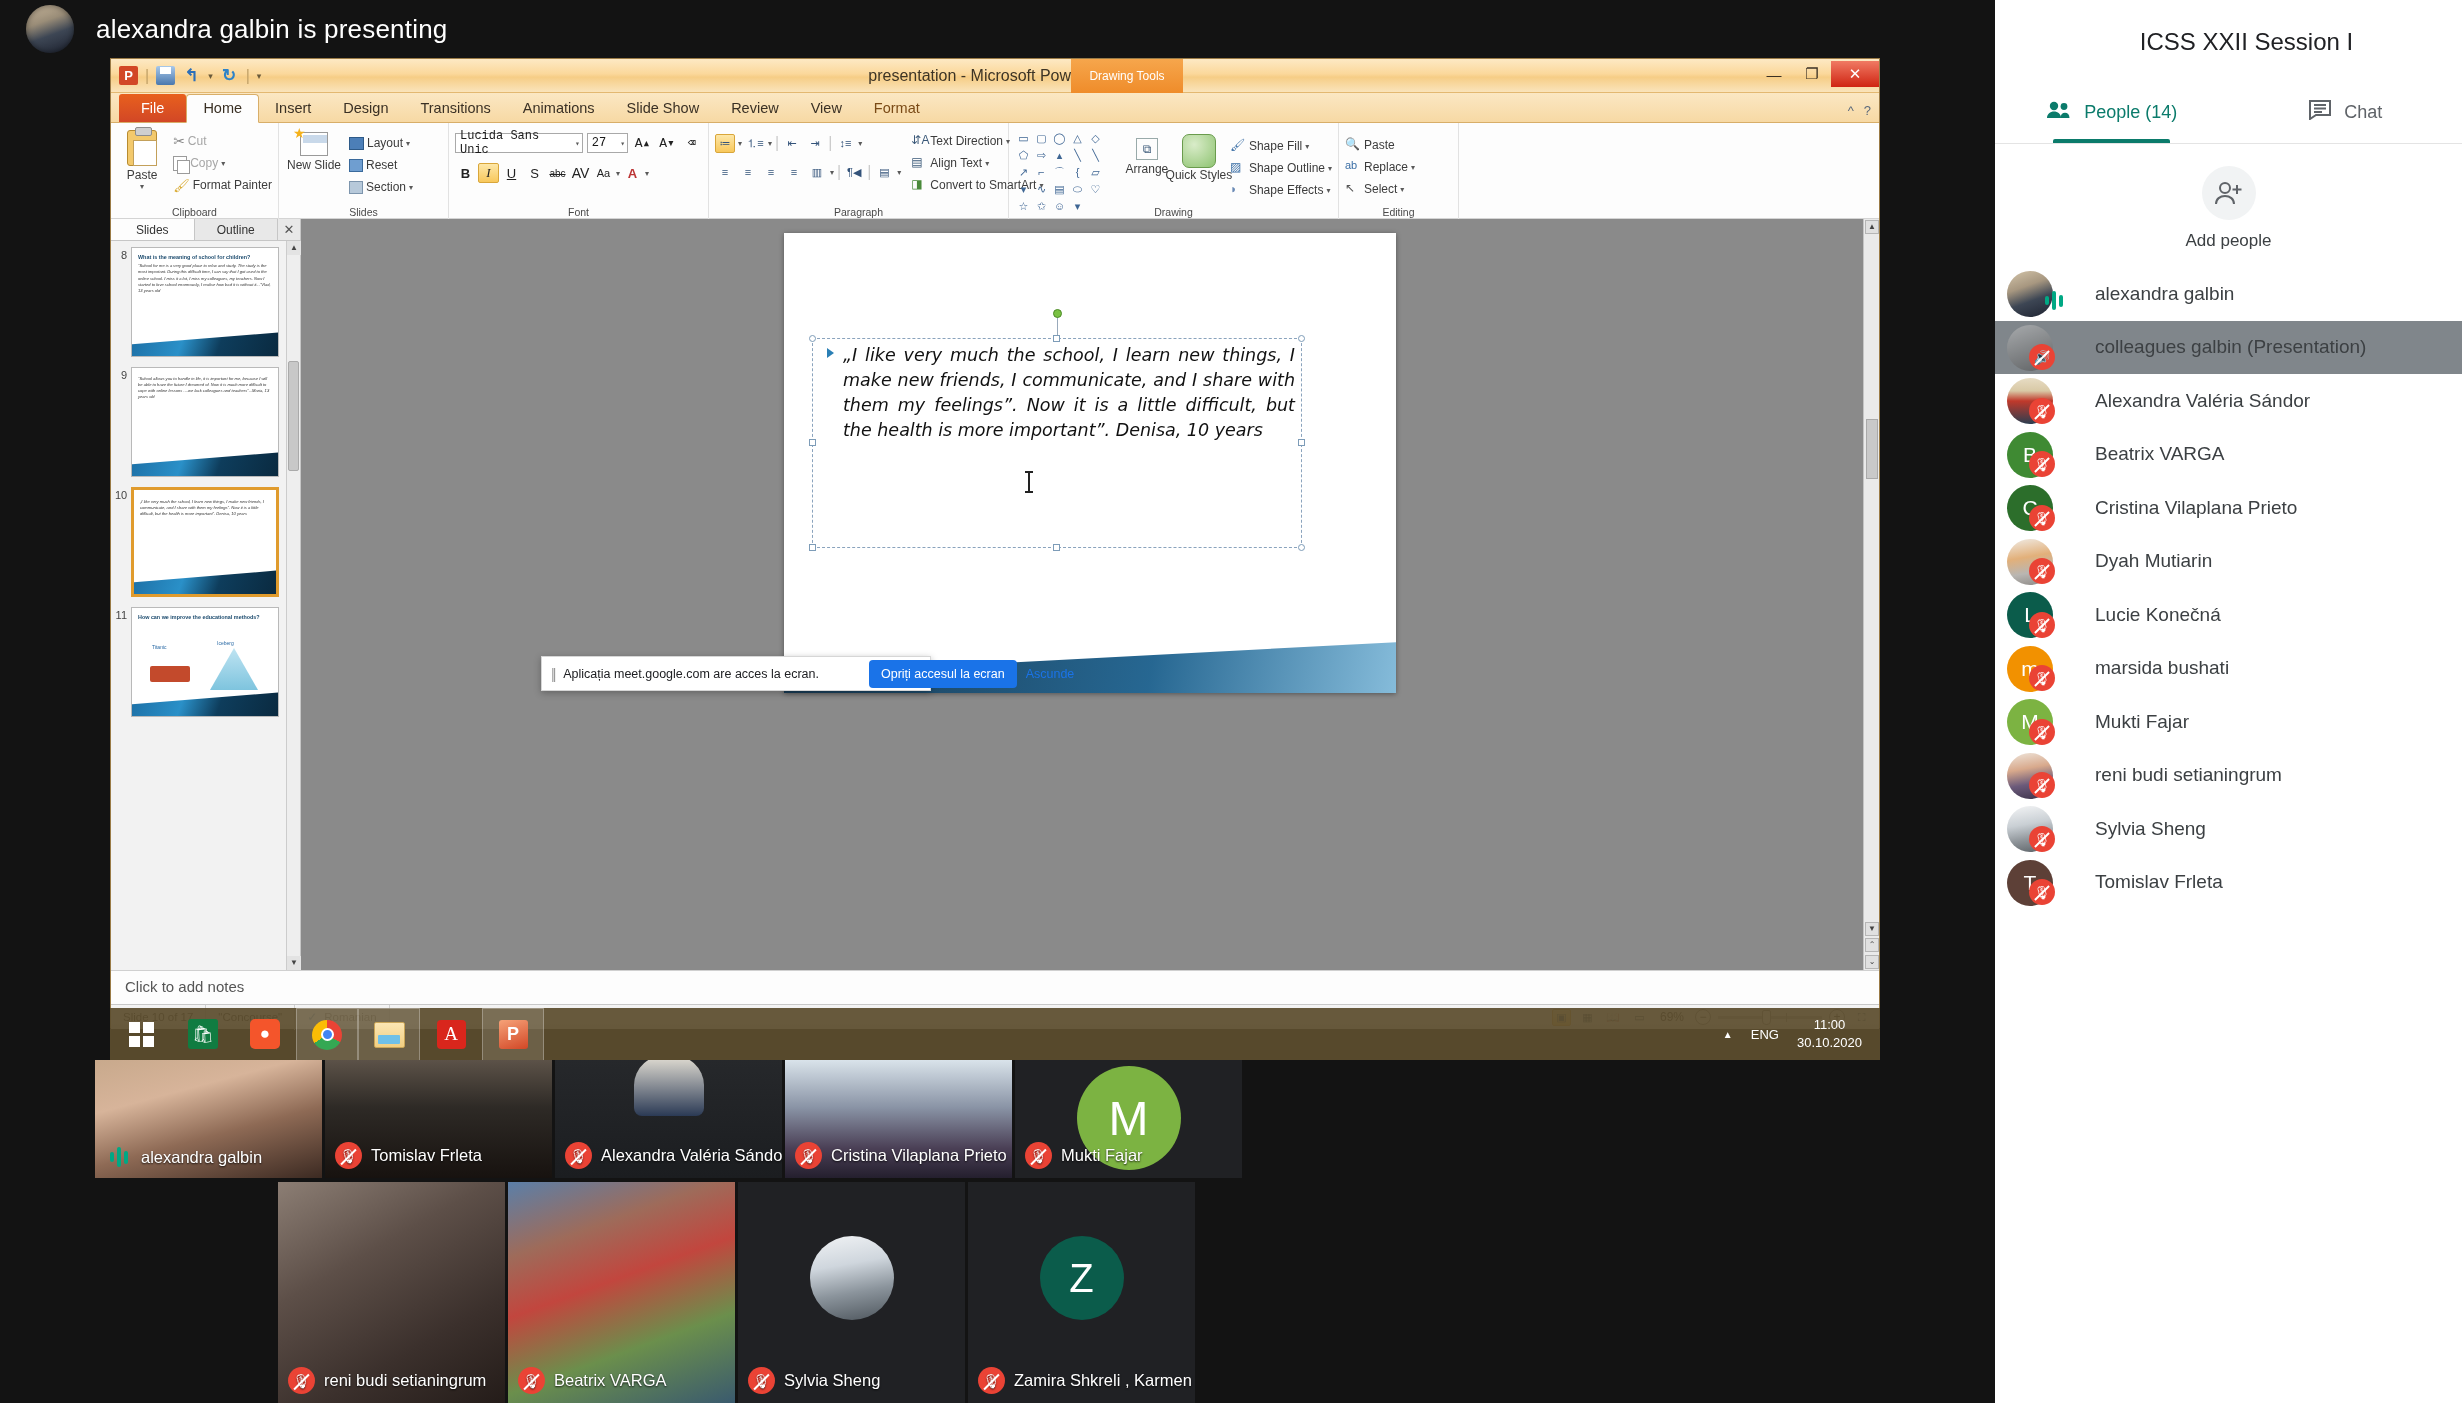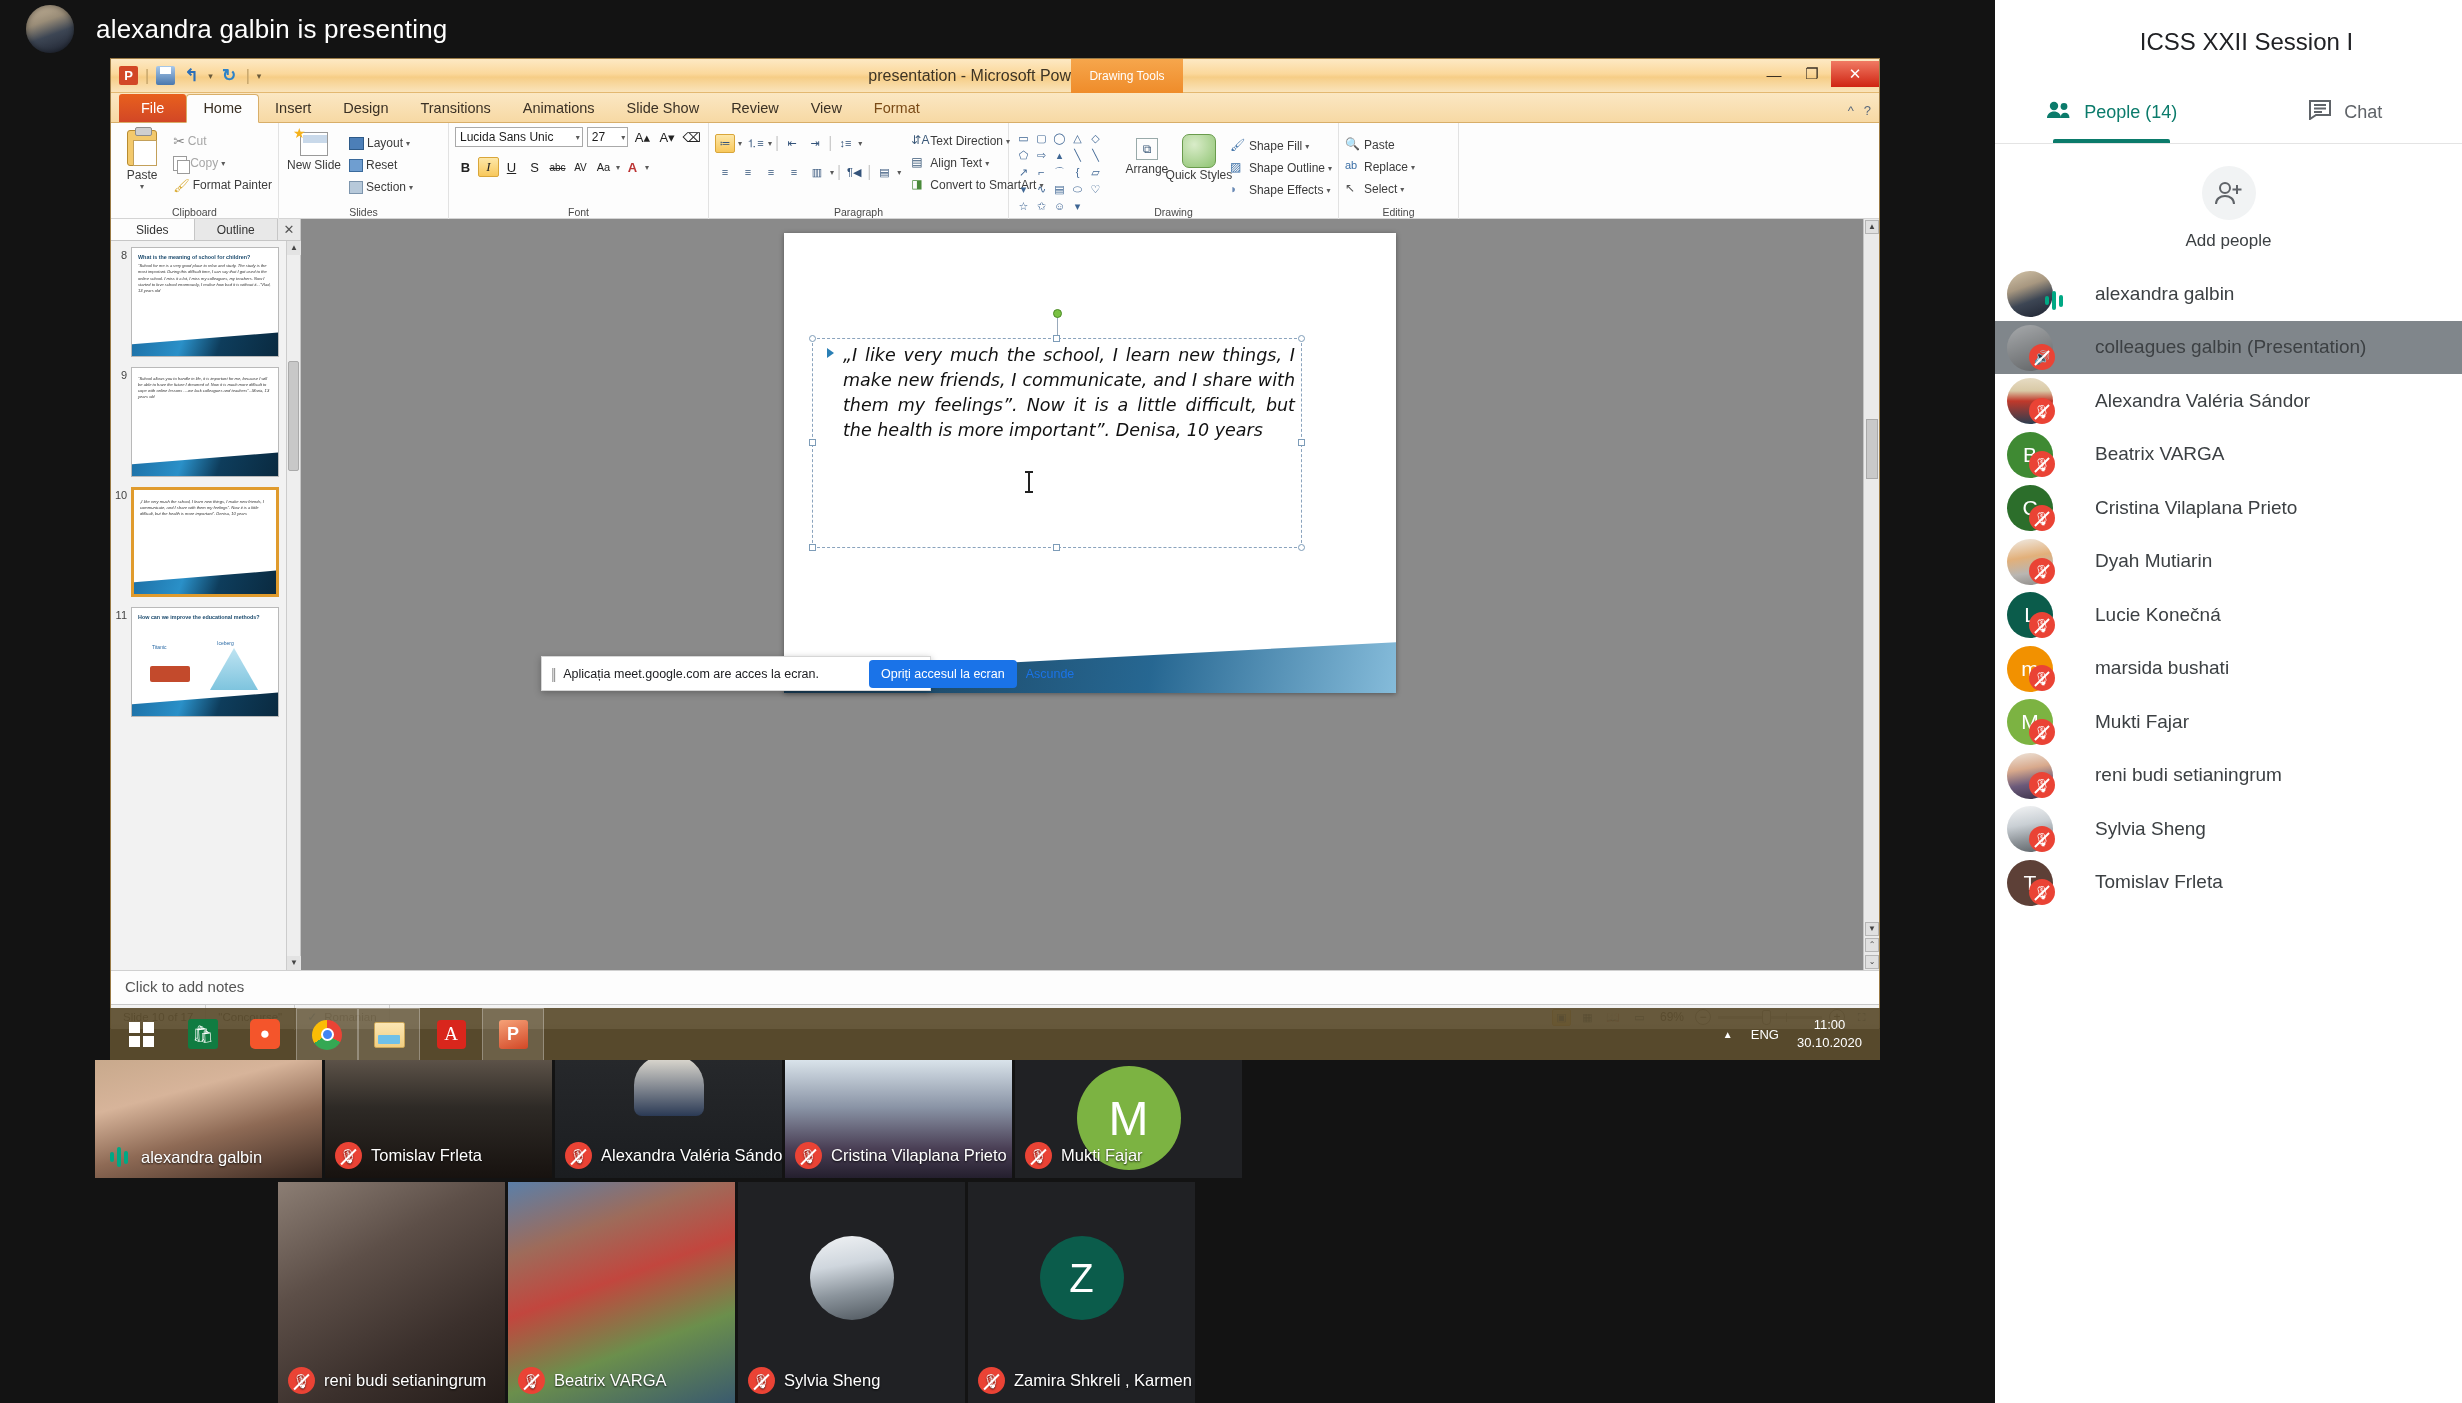--- a/index.html
+++ b/index.html
@@ -333,40 +333,40 @@
                   <span class="i-section"></span>
                   <span class="rlabel">Section</span>
                   <span class="caret">▾</span>
                 </div>
           </div>
         </div>
         <div class="rgroup-label">Slides</div>
       </div>
 
       <div class="rgroup" style="width:260px">
-        <div class="rrow" style="gap:4px;">
+        <div class="rrow" style="margin-top:6px;gap:4px;font-family:Liberation Mono, monospace;">
           <div class="fontbox">
             <span>Lucida Sans Unic</span>
                 <span class="caret">▾</span>
           </div>
           <div class="sizebox">
             <span>27</span>
                 <span class="caret">▾</span>
           </div>
           <span class="fbtn">A▴</span>
           <span class="fbtn">A▾</span>
           <span class="fbtn">⌫</span>
         </div>
         <div class="rrow" style="margin-top:8px;gap:2px;">
           <span class="fbtn bold">B</span>
           <span class="fbtn ital on">I</span>
           <span class="fbtn und">U</span>
           <span class="fbtn">S</span>
           <span class="fbtn strike" style="font-size:10px">abc</span>
-          <span class="fbtn" style="font-size:10px">AV</span>
+          <span class="fbtn" style="font-size:14px">AV</span>
           <span class="fbtn" style="font-size:11px">Aa</span>
           <span class="caret">▾</span>
           <span class="fbtn" style="color:#b33;font-weight:bold">A</span>
           <span class="caret">▾</span>
         </div>
         <div class="rgroup-label">Font</div>
       </div>
 
       <div class="rgroup" style="width:300px">
         <div style="display:flex;gap:10px;">

